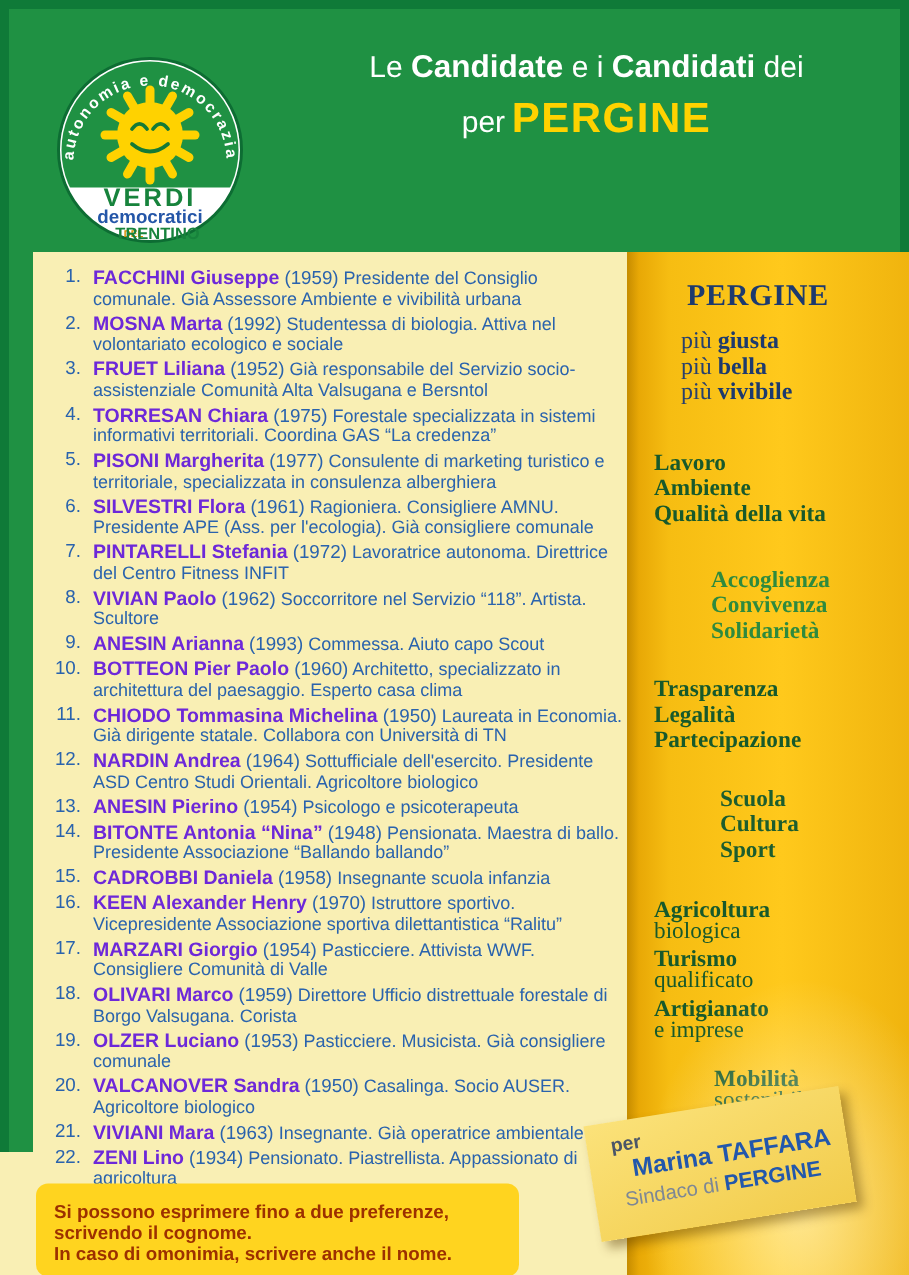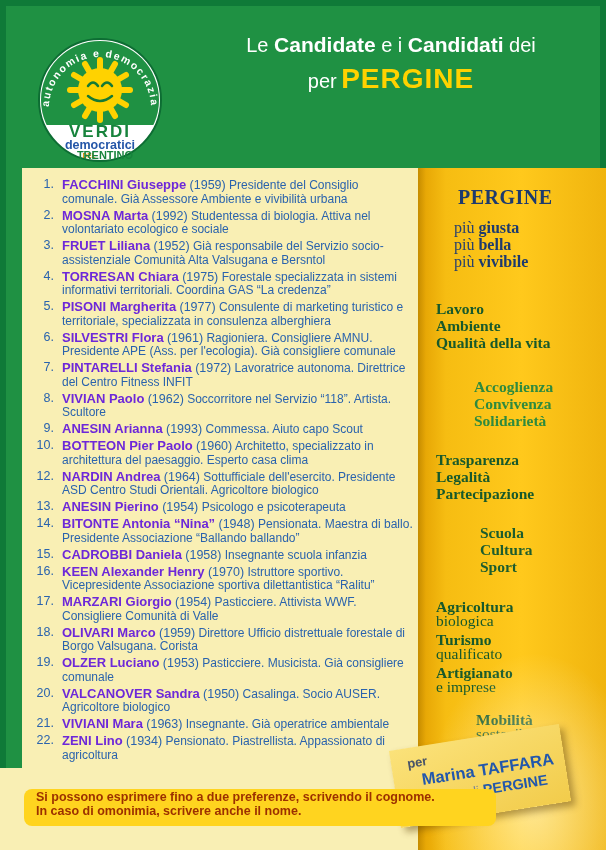--- a/index.html
+++ b/index.html
@@ -71,23 +71,23 @@
     transform:rotate(-9deg);
     box-shadow:4px 5px 7px rgba(90,60,0,.45);
     font-family:"Liberation Sans",sans-serif;
   }
   .n-per{margin:8px 0 0 16px;font-size:13px;font-weight:bold;color:#4a5568;}
   .n-name{margin:1px 0 0 28px;font-size:16.5px;font-weight:bold;color:#2257ac;}
   .n-role{margin:2px 0 0 20px;font-size:13.5px;color:#7d8795;}
   .n-role b{color:#2257ac;font-size:14.5px;}
   
   .footerbar{
-    position:absolute;left:24px;top:789px;width:472px;box-sizing:border-box;
+    position:absolute;left:24px;top:789px;width:322px;box-sizing:border-box;
     background:#ffd41f;border-radius:8px;
-    padding:1px 10px 8px 12px;
+    padding:12px 10px 8px 12px;
     font-size:12.5px;font-weight:bold;line-height:14px;color:#9c3000;
   }
 </style>
 </head>
 <body>
 
 <div class="page">
 
   <header class="header">
     <div class="logo">
@@ -185,20 +185,24 @@
       </li>
         <li class="row">
         <span class="num">9.</span>
         <p class="txt"><span class="nm">ANESIN Arianna</span> <span class="yr">(1993)</span> <span class="ds">Commessa. Aiuto capo Scout</span></p>
       </li>
         <li class="row">
         <span class="num">10.</span>
         <p class="txt"><span class="nm">BOTTEON Pier Paolo</span> <span class="yr">(1960)</span> <span class="ds">Architetto, specializzato in architettura del paesaggio. Esperto casa clima</span></p>
       </li>
         <li class="row">
+        <span class="num">11.</span>
+        <p class="txt"><span class="nm">CHIODO Tommasina Michelina</span> <span class="yr">(1950)</span> <span class="ds">Laureata in Economia. Già dirigente statale. Collabora con Università di TN</span></p>
+      </li>
+        <li class="row">
         <span class="num">12.</span>
         <p class="txt"><span class="nm">NARDIN Andrea</span> <span class="yr">(1964)</span> <span class="ds">Sottufficiale dell'esercito. Presidente ASD Centro Studi Orientali. Agricoltore biologico</span></p>
       </li>
         <li class="row">
         <span class="num">13.</span>
         <p class="txt"><span class="nm">ANESIN Pierino</span> <span class="yr">(1954)</span> <span class="ds">Psicologo e psicoterapeuta</span></p>
       </li>
         <li class="row">
         <span class="num">14.</span>
         <p class="txt"><span class="nm">BITONTE Antonia “Nina”</span> <span class="yr">(1948)</span> <span class="ds">Pensionata. Maestra di ballo. Presidente Associazione “Ballando ballando”</span></p>

